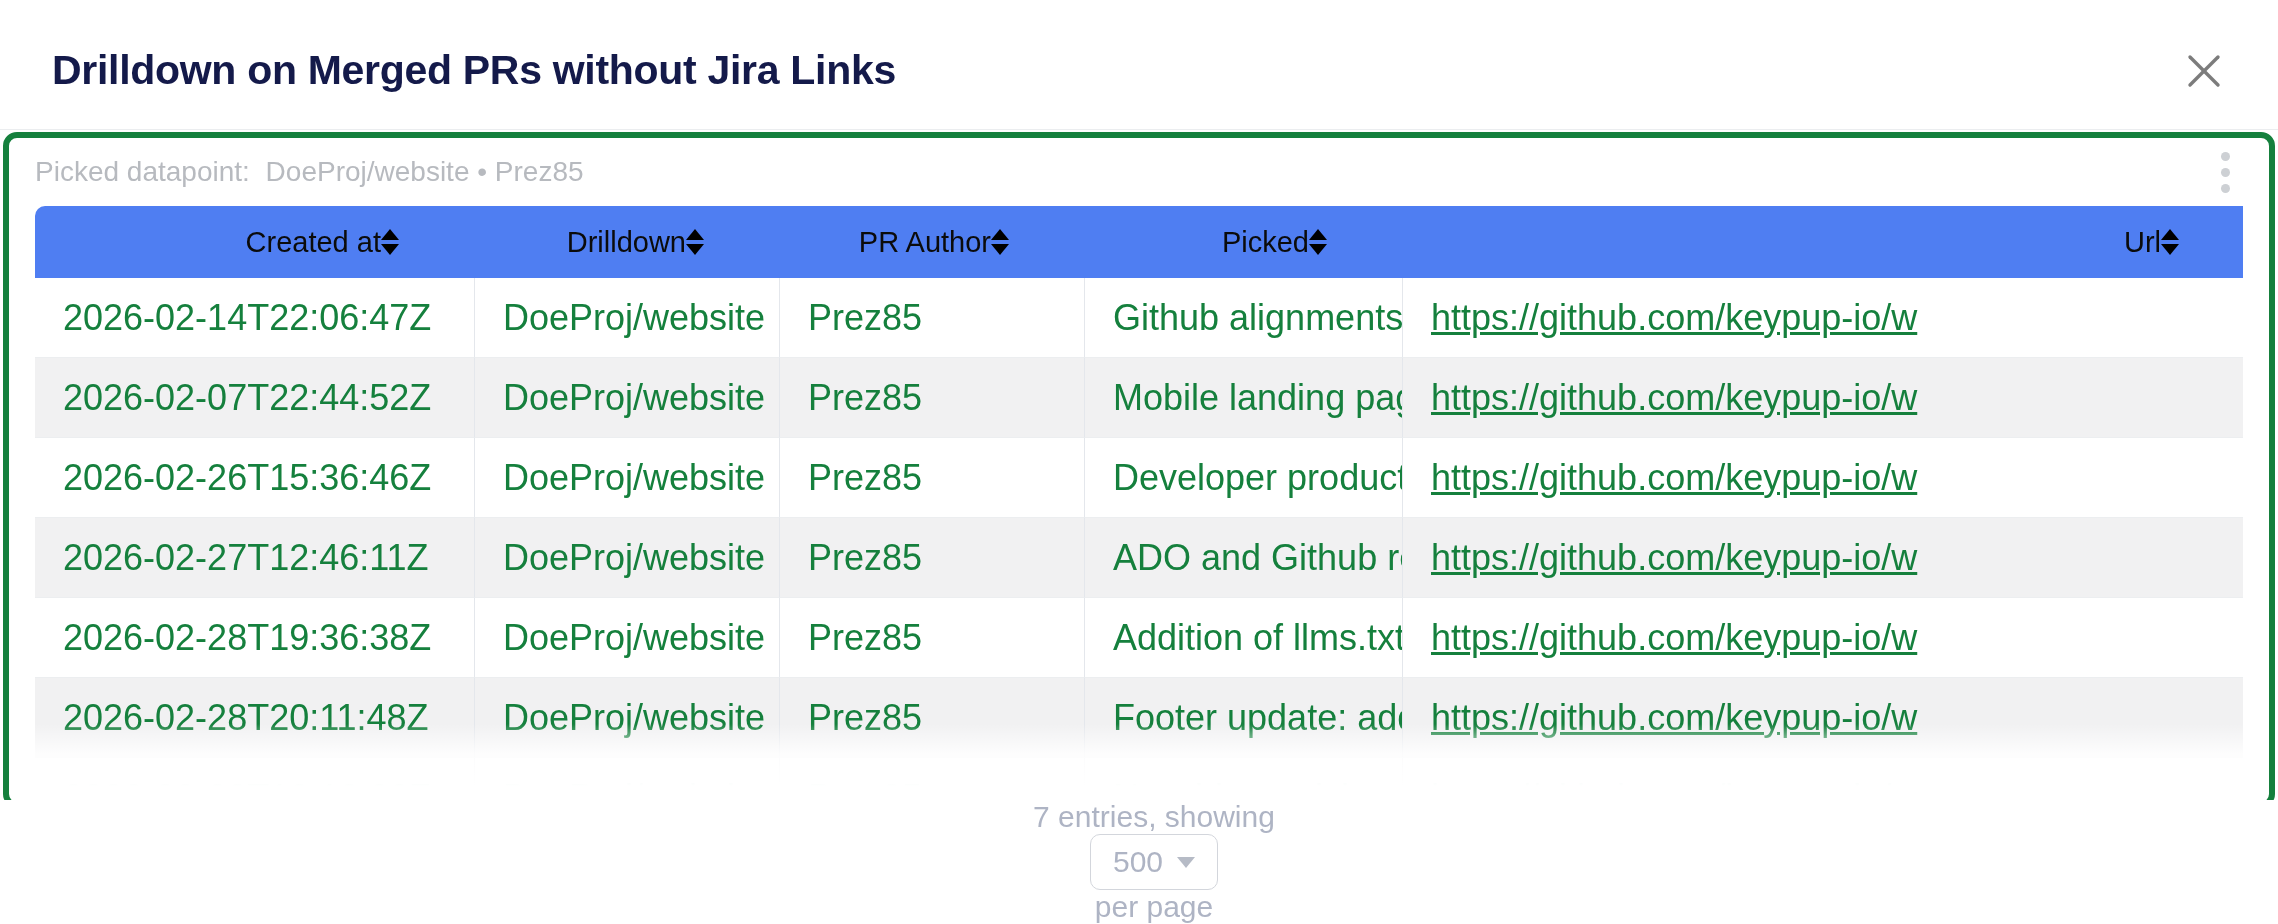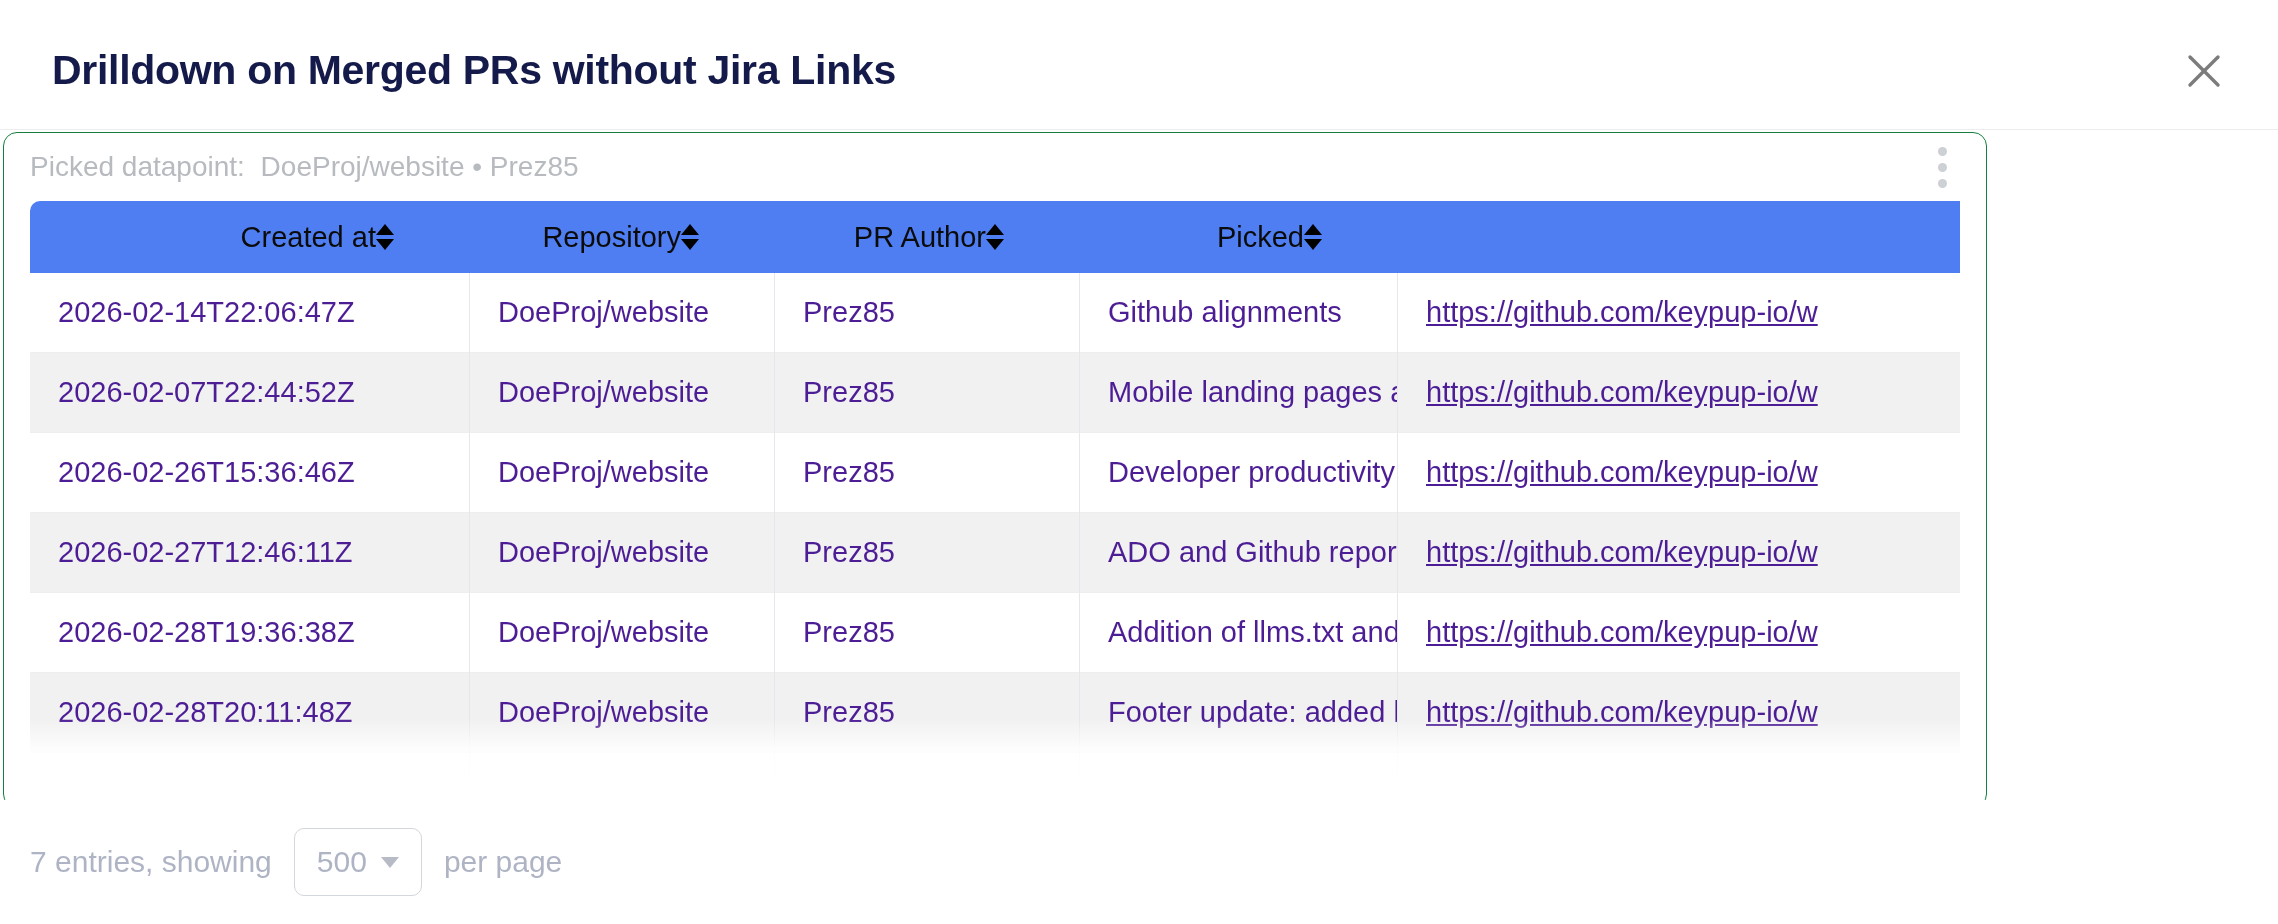--- a/index.html
+++ b/index.html
@@ -47,24 +47,24 @@
   
   .modal-body {
     position: relative;
     flex: 1 1 auto;
     padding: 0;
     overflow: hidden;
   }
   .card {
     position: absolute;
     left: 3px; top: 2px;
-    width: 1984px;
+    width: 2272px;
     height: 676px;
     background: #ffffff;
-    border: 1px solid #15803d;
+    border: 6px solid #15803d;
     border-radius: 14px;
     overflow: hidden;
   }
 
   .picked-row {
     height: 68px;
     display: flex;
     align-items: center;
     justify-content: space-between;
     padding: 0 24px 0 26px;
@@ -133,22 +133,22 @@
   .sort-ico .up, .sort-ico .dn {
     width: 0; height: 0;
     border-left: 9px solid transparent;
     border-right: 9px solid transparent;
   }
   .sort-ico .up { border-bottom: 11px solid #000; }
   .sort-ico .dn { border-top: 11px solid #000; }
 
   table.dt tbody td {
     height: 80px;
-    font-size: 29px;
-    color: #4c1d95;
+    font-size: 36px;
+    color: #15803d;
     padding: 0 0 0 28px;
     border-bottom: 1px solid #eceef0;
     border-right: 1px solid #e4e7ec;
     white-space: nowrap;
     overflow: hidden;
     vertical-align: middle;
   }
   table.dt tbody td:last-child { border-right: none; }
   table.dt tbody tr:nth-child(even) td { background: #f1f1f2; }
   table.dt tbody tr:nth-child(odd)  td { background: #ffffff; }
@@ -173,20 +173,21 @@
   .modal-footer {
     position: absolute;
     left: 0; bottom: 0;
     width: 2278px;
     height: 124px;
     display: flex;
     align-items: center;
     padding-left: 30px;
     gap: 0;
     background: #ffffff;
+    flex-direction: column;
   }
   .foot-txt {
     font-size: 30px;
     color: #aeb4c4;
     white-space: nowrap;
   }
   .per-page-select {
     margin: 0 22px;
     height: 68px;
     min-width: 128px;
@@ -256,21 +257,21 @@
                 <div class="th-inner">
                   <span>Created at</span>
                   <span class="sort-ico">
                       <span class="up"></span>
                       <span class="dn"></span>
                     </span>
                 </div>
               </th>
               <th>
                 <div class="th-inner">
-                  <span>Repository</span>
+                  <span>Drilldown</span>
                   <span class="sort-ico">
                       <span class="up"></span>
                       <span class="dn"></span>
                     </span>
                 </div>
               </th>
               <th>
                 <div class="th-inner">
                   <span>PR Author</span>
                   <span class="sort-ico">

